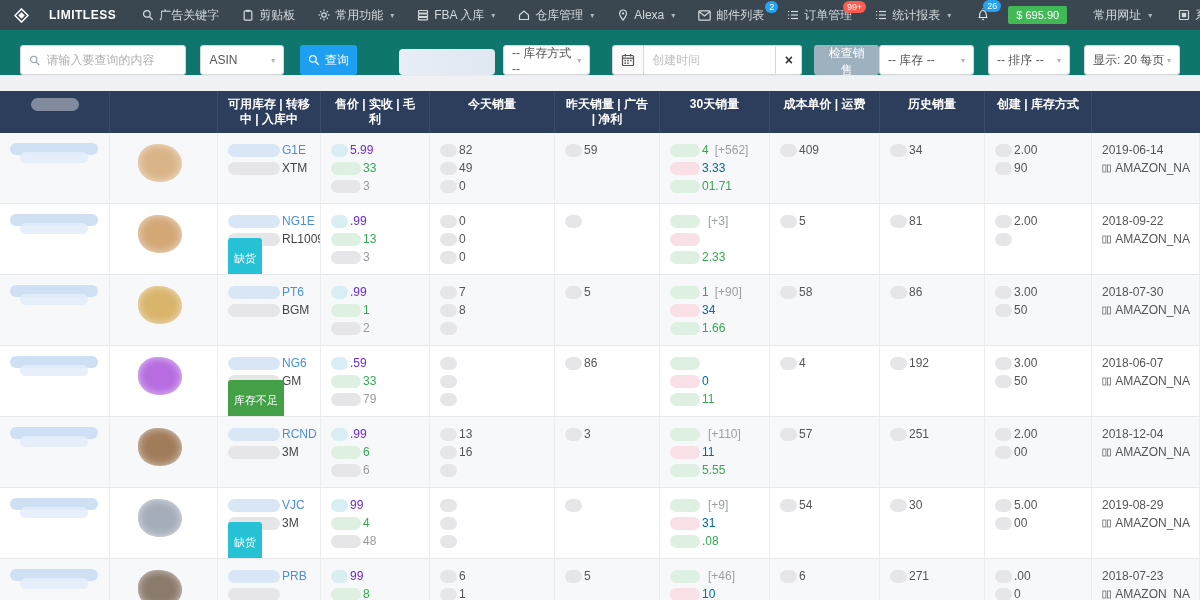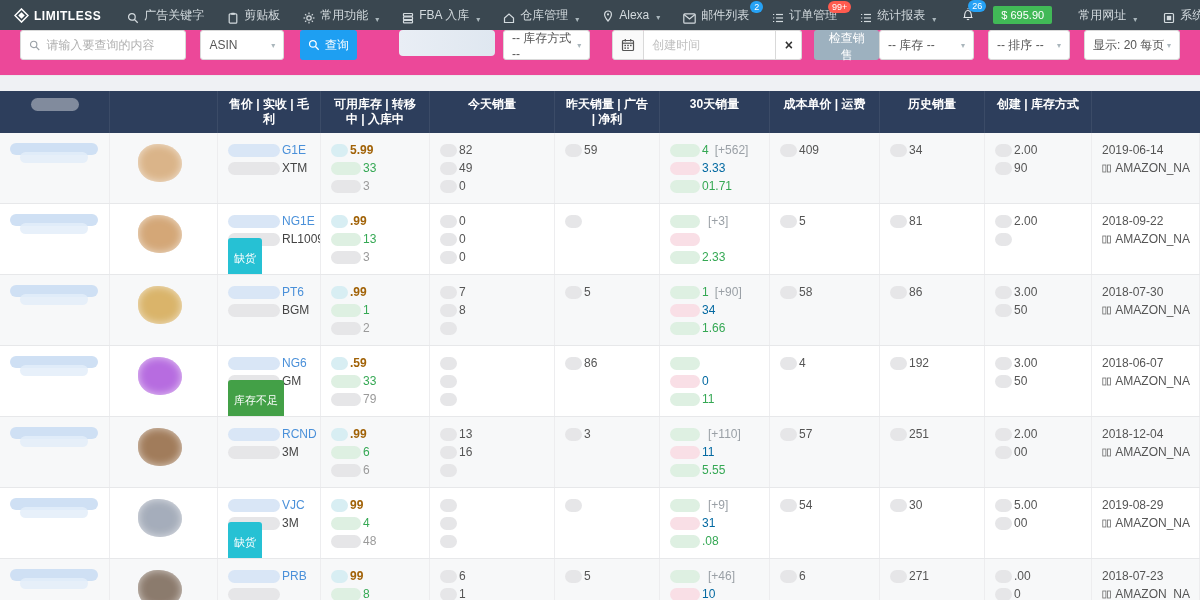--- a/index.html
+++ b/index.html
@@ -2,40 +2,40 @@
 <html><head>
 <meta charset="utf-8">
 <style>
   * { margin:0; padding:0; box-sizing:border-box; }
   html,body { width:1200px; height:600px; overflow:hidden; background:#eff1f4;
     font-family:"Liberation Sans","DejaVu Sans",sans-serif; font-size:12px; color:#444; }
 
   
   .navbar { height:30px; background:#3a4750; display:flex; align-items:center;
     padding:0 14px; color:#cfd6da; white-space:nowrap; }
-  .brand { display:flex; align-items:flex-end; gap:5px; color:#fff; font-weight:bold;
+  .brand { display:flex; align-items:center; gap:20px; color:#fff; font-weight:bold;
     letter-spacing:.5px; margin-right:26px; font-size:12px; }
-  .nav-item { position:relative; display:flex; align-items:flex-end; gap:5px;
+  .nav-item { position:relative; display:flex; align-items:center; gap:5px;
     margin-right:23px; cursor:pointer; font-size:12px; color:#d3dade; }
   .nav-item svg { flex:0 0 auto; }
   .caret { font-size:8px; color:#aab6bc; margin-left:2px; }
   .nav-badge { position:absolute; top:-6px; right:-14px; color:#fff; font-size:9px;
     line-height:12px; padding:0 4px; border-radius:8px; min-width:12px; text-align:center; }
   .nav-badge.blue { background:#26a2f5; }
   .nav-badge.red { background:#ff5b4f; }
   .bell-wrap { position:relative; margin:0 18px 0 2px; cursor:pointer; }
   .bell-badge { position:absolute; top:-7px; left:7px; background:#26a2f5; color:#fff;
     font-size:9px; line-height:12px; padding:0 4px; border-radius:8px; }
   .money-badge { background:#41b957; color:#fff; padding:3px 8px; border-radius:2px;
     font-size:11px; cursor:pointer; }
   .nav-right { margin-left:auto; display:flex; align-items:center; }
   .nav-right .nav-item { margin-right:0; margin-left:26px; }
 
   
-  .filterbar { background:#ec4899; height:46px; display:flex; align-items:flex-start;
+  .filterbar { background:#0f766e; height:46px; display:flex; align-items:flex-end;
     padding:0 20px; border-bottom:1px solid #e9eaec; }
   .searchbox { display:flex; align-items:center; width:185px; height:30px;
     border:1px solid #d9d9d9; border-radius:3px; padding:0 8px; gap:6px; background:#fff; }
   .searchbox input { border:none; outline:none; width:100%; font-size:12px; color:#555;
     font-family:inherit; }
   .searchbox input::placeholder { color:#b0b0b0; }
   .select { display:flex; align-items:center; justify-content:space-between; height:30px;
     border:1px solid #d9d9d9; border-radius:3px; background:#fff; padding:0 8px;
     color:#555; cursor:pointer; }
   .sel-type { width:92px; margin-left:14px; }
@@ -81,21 +81,21 @@
   .blu { background:#d9e6f6; } .gry { background:#e6e6e8; } .grn { background:#def0e2; }
   .pnk { background:#f9dfe6; } .tea { background:#d8eef3; }
   .store-blur { padding-top:2px; }
   .store-blur .sb1 { display:block; width:88px; height:12px; border-radius:7px;
     background:#cfe0f4; }
   .store-blur .sb2 { display:block; width:68px; height:11px; border-radius:7px;
     background:#e3edf9; margin-top:-3px; margin-left:10px; opacity:.85; }
   .img-blob { width:44px; height:38px; border-radius:46% 54% 50% 50%; opacity:.78;
     margin:3px 0 0 18px; box-shadow:inset 0 0 8px rgba(255,255,255,.65); }
   .t-asin { color:#4a90d9; } .t-sku { color:#444; }
-  .t-teal { color:#a16207;font-weight:bold; } .t-green { color:#35a854; } .t-red { color:#0369a1; }
+  .t-teal { color:#6d28d9; } .t-green { color:#35a854; } .t-red { color:#0369a1; }
   .t-gray { color:#9a9a9a; } .t-dark { color:#555; }
   .t-brkt { color:#9aa0a6; margin-left:4px; }
   .cell-badge { display:inline-block; padding:14px 6px; border-radius:3px; color:#fff;
     font-size:11px; line-height:13px; margin-top:2px; }
   .cell-badge:empty { display:none; }
   .yc-val { margin-right:2px; }
   .mode-line { gap:4px; color:#555; }
 </style>
 </head>
 <body>
@@ -288,22 +288,22 @@
     </div>
   </div>
 </div>
 
 <div class="tbl">
   <div class="grid thead">
     <div class="th">
         <div class="hdr-pill"></div>
       </div>
     <div class="th"></div>
+    <div class="th">可用库存 | 转移中 | 入库中</div>
     <div class="th">售价 | 实收 | 毛利</div>
-    <div class="th">可用库存 | 转移中 | 入库中</div>
     <div class="th">今天销量</div>
     <div class="th">昨天销量 | 广告 | 净利</div>
     <div class="th">30天销量</div>
     <div class="th">成本单价 | 运费</div>
     <div class="th">历史销量</div>
     <div class="th">创建 | 库存方式</div>
   </div>
 
   <div class="tbody">
 

